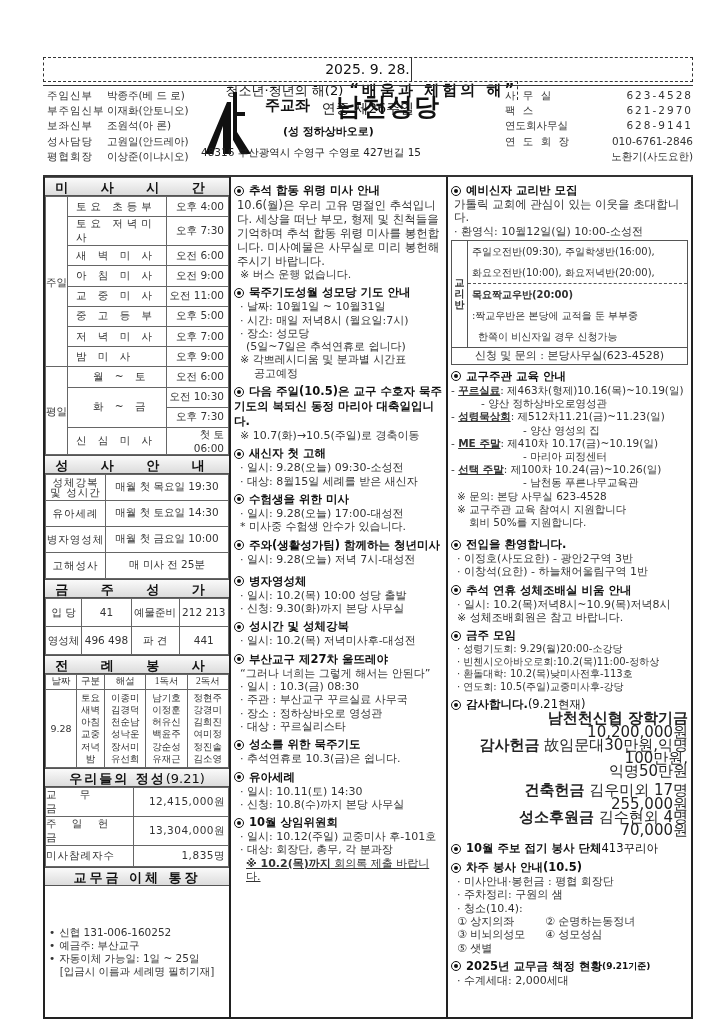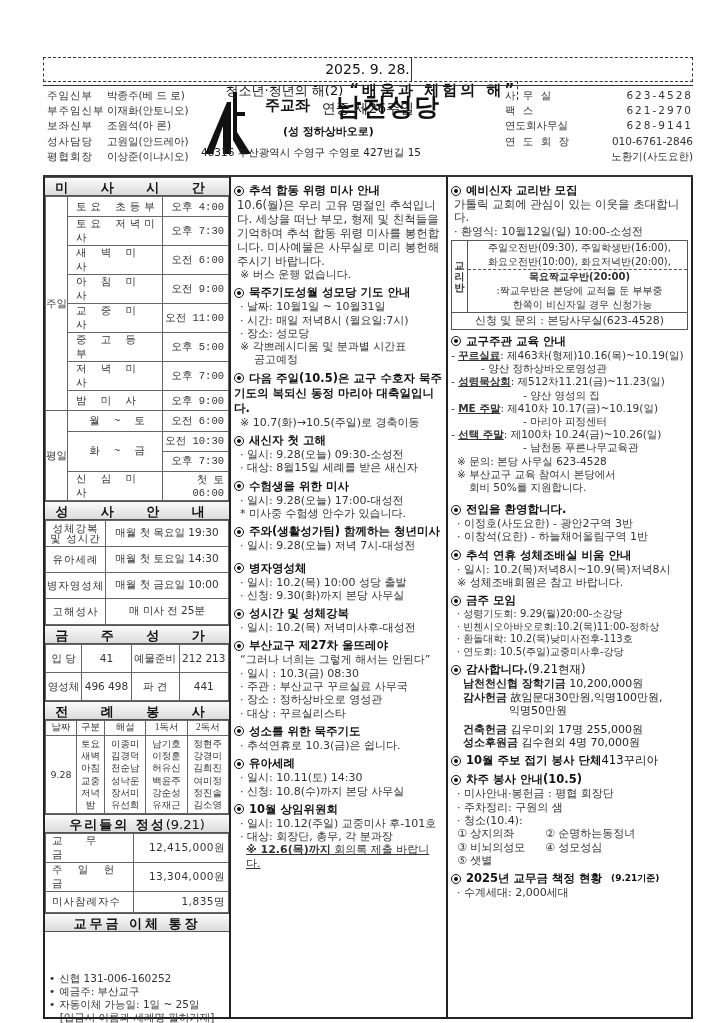--- a/index.html
+++ b/index.html
@@ -31,60 +31,60 @@
   .contacts .val.tight { letter-spacing: 0; }
   .contacts .right { text-align: right; }
   
   .cols { display: flex; border: 2px solid #222; border-top: none; height: 842px; }
   .col-left { width: 186px; border-right: 2px solid #222; }
   .col-mid { width: 217px; border-right: 2px solid #222; padding: 2px 3px; }
   .col-right { flex: 1; padding: 2px 3px; }
   .sect-head { background: linear-gradient(#fafafa, #dcdcdc); text-align: center; font-size: 13px; font-weight: bold; letter-spacing: 14px; height: 19px; line-height: 19px; border-bottom: 1px solid #555; border-top: 1px solid #555; }
   table { border-collapse: collapse; width: 100%; }
   td, th { border: 1px solid #666; font-weight: normal; }
-  .mass td { height: 20.2px; font-size: 10.5px; color: #333; font-family: Liberation Mono, monospace; }
+  .mass td { height: 20.2px; font-size: 10.5px; color: #333; }
   .mass .grp { width: 22px; text-align: center; writing-mode: horizontal-tb; line-height: 24px; }
   .mass .name { text-align: left; padding-left: 8px; letter-spacing: 4px; }
   .mass .time { text-align: right; padding-right: 4px; }
   .guide td { height: 26px; font-size: 10.5px; color: #333; }
   .guide .k { width: 60px; text-align: center; letter-spacing: 1px; line-height: 10px; }
   .guide .v { text-align: center; }
   .hymn td { height: 28px; font-size: 10.5px; text-align: center; color: #333; line-height: 11px; }
   .serv td, .serv th { font-size: 9.5px; text-align: center; color: #333; }
   .serv th { height: 15px; font-family: Liberation Serif, serif; }
   .serv .lines { line-height: 12.2px; padding: 2px 0; }
   .offer td { height: 20.5px; font-size: 10.5px; color: #333; }
-  .offer .k { letter-spacing: 10px; padding-left: 6px; width: 88px; }
+  .offer .k { letter-spacing: 10px; width: 88px; }
   .offer .k.small { letter-spacing: 1px; }
   .offer .v { text-align: right; padding-right: 3px; letter-spacing: 0.5px; }
   .bank { padding: 40px 4px 0 4px; font-size: 10.5px; line-height: 13px; color: #333; }
   .bank .bul::before { content: "•"; margin-right: 4px; }
   .bank .note { text-align: center; margin-top: 0; }
   
   .n-title { font-weight: bold; font-size: 11.5px; margin-top: 4px; display: flex; align-items: center; }
   .n-title .dot { display: inline-block; width: 10px; height: 10px; border: 1px solid #111; border-radius: 50%; position: relative; margin-right: 5px; flex-shrink: 0; }
   .n-title .dot::after { content: ""; position: absolute; left: 2px; top: 2px; width: 4px; height: 4px; background: #111; border-radius: 50%; }
   .n-body { font-size: 11px; color: #333; line-height: 13.3px; }
   .n-line { padding-left: 6px; }
   .n-line.bul::before { content: "· "; }
   .n-line.ind { padding-left: 20px; }
   .memtable { margin: 2px 0 2px 0; }
   .memtable td, .memtable th { font-size: 10.5px; text-align: center; height: 15px; color: #333; }
   .memtable th { font-weight: bold; letter-spacing: 4px; }
   .right-box { border: 1px solid #555; margin: 2px 0; font-size: 10px; color: #333; }
   .right-box .inner { display: flex; }
   .right-box .side { width: 16px; border-right: 1px solid #555; text-align: center; font-weight: bold; font-size: 10px; line-height: 11px; display: flex; align-items: center; justify-content: center; }
   .right-box .rows { flex: 1; }
-  .right-box .rows div { padding-left: 4px; line-height: 14px; text-align: center; }
+  .right-box .rows div { padding-left: 4px; line-height: 21px; }
   .right-box .dash { border-top: 1px dashed #555; }
   .right-box .foot { border-top: 1px solid #555; text-align: center; font-size: 11px; line-height: 16px; }
   .edu .lbl { font-weight: bold; text-decoration: underline; }
   .edu .row { font-size: 10.5px; line-height: 13.2px; color: #333; }
   .edu .sub { padding-left: 72px; }
-  .thanks .row { font-size: 11px; line-height: 13.2px; color: #222; }
+  .thanks .row { font-size: 15px; line-height: 13.2px; color: #222; text-align: right; }
   .thanks b { font-weight: bold; }
   .underline { text-decoration: underline; }
   .circle-list { display: grid; grid-template-columns: 88px 1fr; padding-left: 6px; font-size: 11px; line-height: 13.3px; color: #333; }
 </style>
 </head>
 <body>
 
 <div class="page">
 
   <div class="topbar">
@@ -332,20 +332,21 @@
       <div class="n-body n-line">※ 버스 운행 없습니다.</div>
 
       <div class="n-title">
           <span class="dot"></span>
           <span>묵주기도성월 성모당 기도 안내</span>
         </div>
       <div class="n-body">
         <div class="n-line bul">날짜: 10월1일 ~ 10월31일</div>
         <div class="n-line bul">시간: 매일 저녁8시 (월요일:7시)</div>
         <div class="n-line bul">장소: 성모당</div>
+        <div class="n-line ind" style="padding-left:12px">(5일~7일은 추석연휴로 쉽니다)</div>
         <div class="n-line">※ 각쁘레시디움 및 분과별 시간표</div>
         <div class="n-line ind">공고예정</div>
       </div>
 
       <div class="n-title">
           <span class="dot"></span>
           <span>다음 주일(10.5)은 교구 수호자 묵주</span>
         </div>
       <div class="n-title" style="margin-top:0">기도의 복되신 동정 마리아 대축일입니다.</div>
       <div class="n-body n-line">※ 10.7(화)→10.5(주일)로 경축이동</div>
@@ -422,21 +423,21 @@
         <div class="n-line bul">신청: 10.8(수)까지 본당 사무실</div>
       </div>
 
       <div class="n-title">
           <span class="dot"></span>
           <span>10월 상임위원회</span>
         </div>
       <div class="n-body">
         <div class="n-line bul">일시: 10.12(주일) 교중미사 후-101호</div>
         <div class="n-line bul">대상: 회장단, 총무, 각 분과장</div>
-        <div class="n-line underline" style="padding-left:12px"><b>※ 12.6(목)까지</b><span> 회의록 제출 바랍니다.</span></div>
+        <div class="n-line underline" style="padding-left:12px"><b>※ 10.2(목)까지</b><span> 회의록 제출 바랍니다.</span></div>
       </div>
     </div>
 
     <div class="col-right">
       <div class="n-title">
           <span class="dot"></span>
           <span>예비신자 교리반 모집</span>
         </div>
       <div class="n-body" style="padding-left:3px;font-size:11.5px">가톨릭 교회에 관심이 있는 이웃을 초대합니다.</div>
       <div class="n-body" style="padding-left:3px">· 환영식: 10월12일(일) 10:00-소성전</div>
@@ -461,21 +462,21 @@
       <div class="edu">
         <div class="row">- <span class="lbl">꾸르실료</span>: <span>제463차(형제)10.16(목)~10.19(일)</span></div>
         <div class="row sub" style="padding-left:30px">- 양산 정하상바오로영성관</div>
         <div class="row">- <span class="lbl">성령묵상회</span>: <span>제512차11.21(금)~11.23(일)</span></div>
         <div class="row sub">- 양산 영성의 집</div>
         <div class="row">- <span class="lbl">ME 주말</span>: <span>제410차 10.17(금)~10.19(일)</span></div>
         <div class="row sub">- 마리아 피정센터</div>
         <div class="row">- <span class="lbl">선택 주말</span>: <span>제100차 10.24(금)~10.26(일)</span></div>
         <div class="row sub">- 남천동 푸른나무교육관</div>
         <div class="row" style="padding-left:6px">※ 문의: 본당 사무실 623-4528</div>
-        <div class="row" style="padding-left:6px">※ 부산교구 교육 참여시 본당에서</div>
+        <div class="row" style="padding-left:6px">※ 교구주관 교육 참여시 지원합니다</div>
         <div class="row" style="padding-left:18px">회비 50%를 지원합니다.</div>
       </div>
 
       <div class="n-title" style="margin-top:8px">
           <span class="dot"></span>
           <span>전입을 환영합니다.</span>
         </div>
       <div class="n-body">
         <div class="n-line bul">이정호(사도요한) - 광안2구역 3반</div>
         <div class="n-line bul">이창석(요한) - 하늘채어울림구역 1반</div>
@@ -533,21 +534,21 @@
         <div>① 상지의좌</div>
         <div>② 순명하는동정녀</div>
         <div>③ 비뇌의성모</div>
         <div>④ 성모성심</div>
         <div>⑤ 샛별</div>
       </div>
 
       <div class="n-title">
           <span class="dot"></span>
           <span>2025년 교무금 책정 현황</span>
-          <span style="font-size:9px;margin-left:9px">(9.21기준)</span>
+          <span style="font-size:9px;margin-left:0">(9.21기준)</span>
         </div>
       <div class="n-body">
         <div class="n-line bul">수계세대: 2,000세대</div>
 
       </div>
 
     </div>
   </div>
 </div>
 

